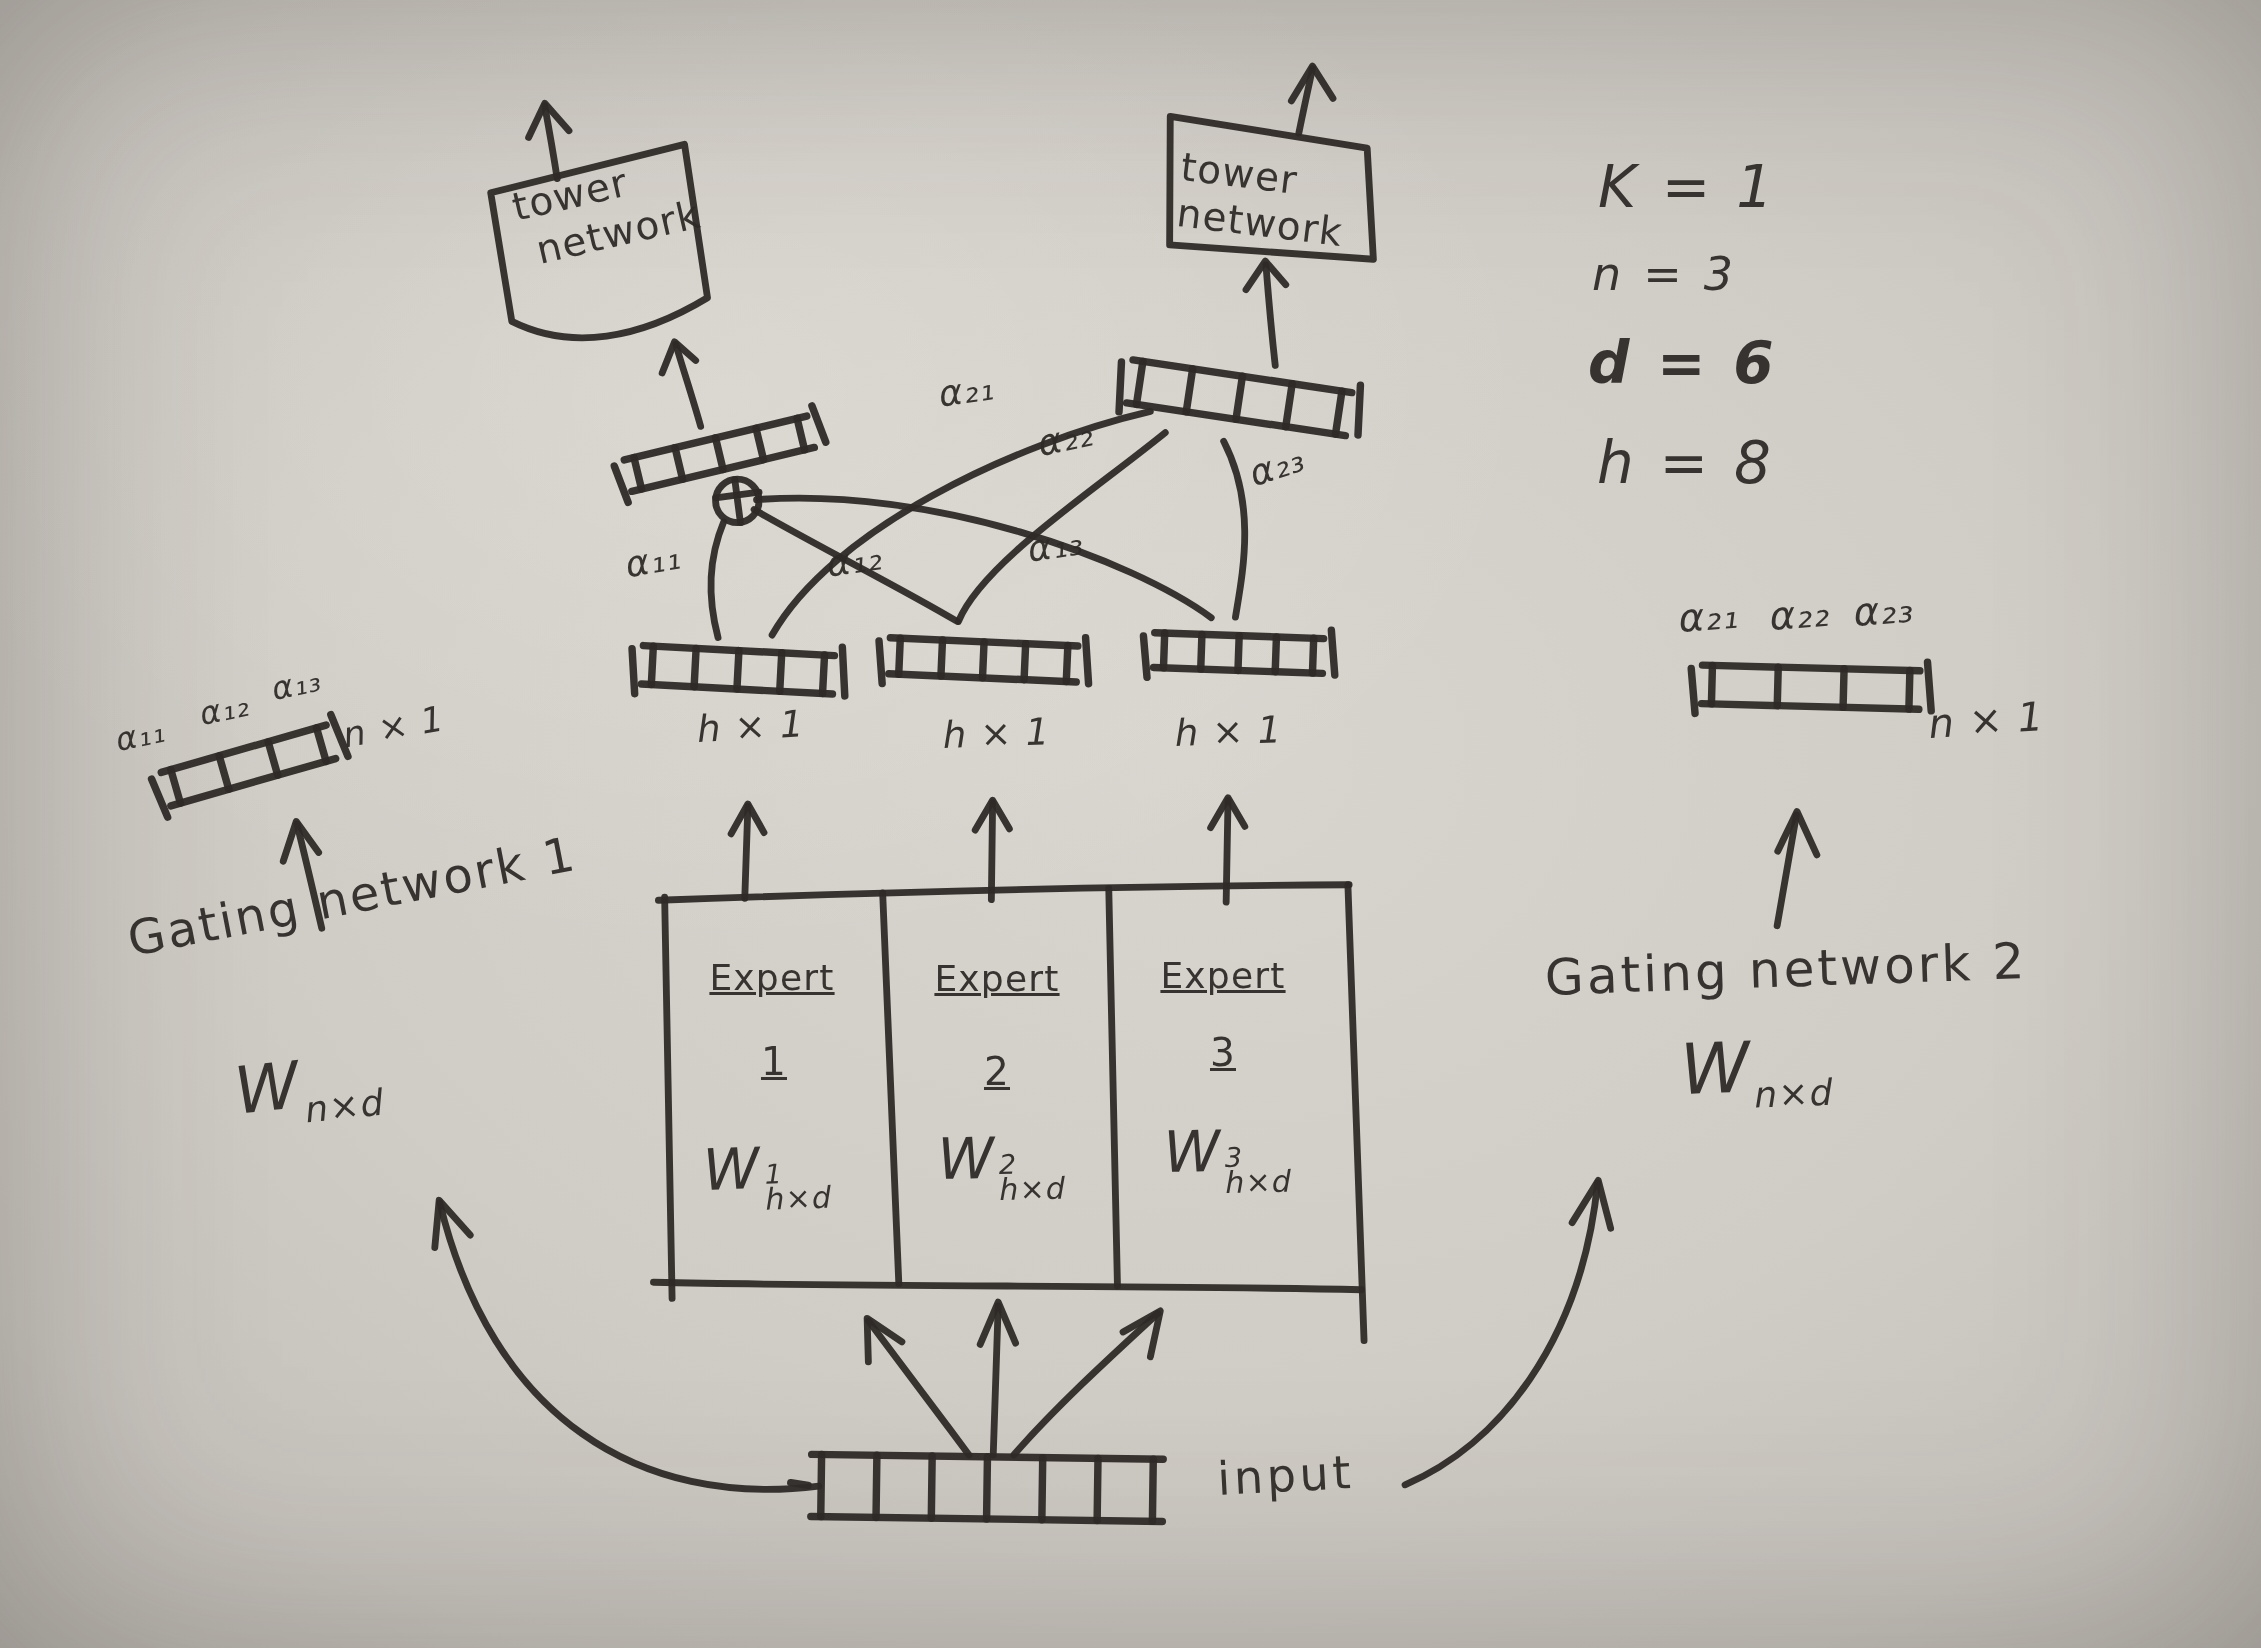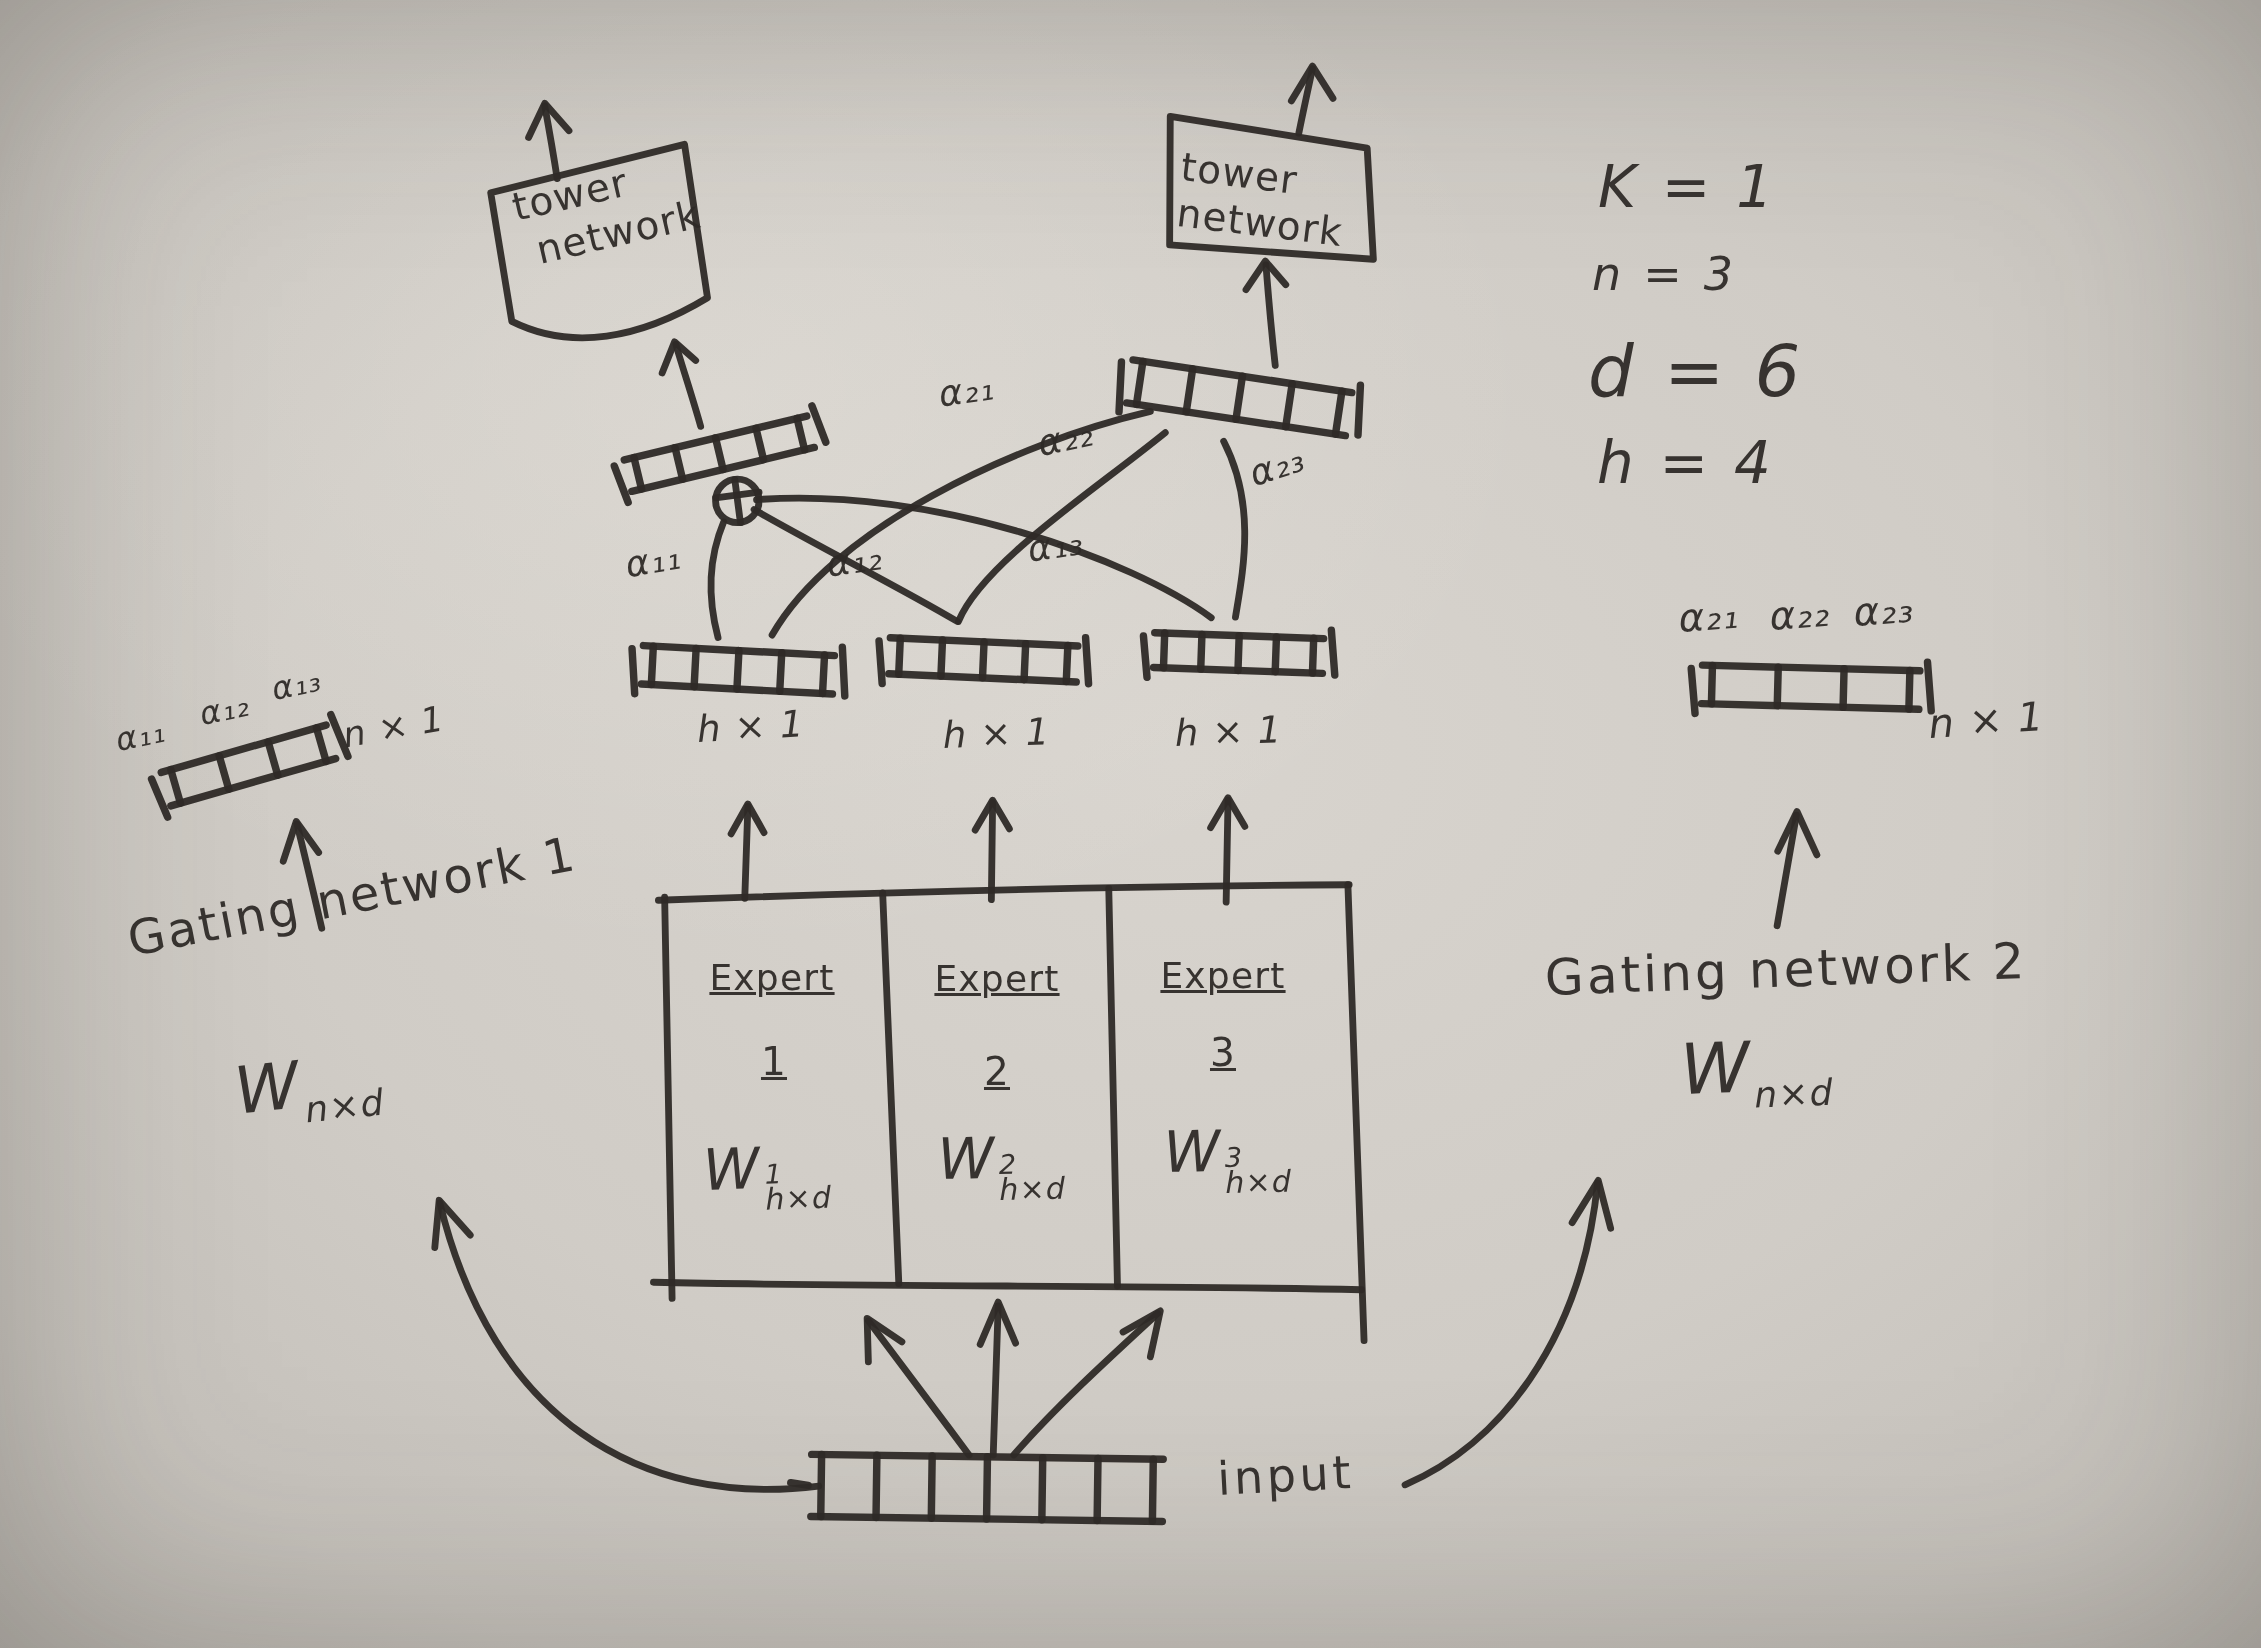--- a/index.html
+++ b/index.html
@@ -213,22 +213,22 @@
 </svg>
 
 <div class="lbl" style="left:508px;top:186px;font-size:39px;transform:rotate(-13deg);">tower</div>
 <div class="lbl" style="left:532px;top:229px;font-size:39px;transform:rotate(-13deg);">network</div>
 
 <div class="lbl" style="left:1184px;top:144px;font-size:39px;transform:rotate(7deg);">tower</div>
 <div class="lbl" style="left:1180px;top:190px;font-size:39px;transform:rotate(7deg);">network</div>
 
 <div class="lbl math" style="left:1598px;top:153px;font-size:58px;letter-spacing:3.7px;">K = 1</div>
 <div class="lbl math" style="left:1592px;top:247px;font-size:46px;letter-spacing:3.7px;">n = 3</div>
-<div class="lbl math" style="left:1588px;top:329px;font-size:72px;letter-spacing:3.7px;">d = 6</div>
-<div class="lbl math" style="left:1597px;top:429px;font-size:58px;letter-spacing:3.7px;">h = 4</div>
+<div class="lbl math" style="left:1588px;top:329px;font-size:58px;letter-spacing:3.7px;font-weight:bold;">d = 6</div>
+<div class="lbl math" style="left:1597px;top:429px;font-size:58px;letter-spacing:3.7px;">h = 8</div>
 
 <div class="lbl math" style="left:622px;top:545px;font-size:36px;transform:rotate(-10deg);">α₁₁</div>
 <div class="lbl math" style="left:824px;top:544px;font-size:36px;transform:rotate(-8deg);">α₁₂</div>
 <div class="lbl math" style="left:1025px;top:529px;font-size:36px;transform:rotate(-8deg);">α₁₃</div>
 <div class="lbl math" style="left:936px;top:374px;font-size:36px;transform:rotate(-8deg);">α₂₁</div>
 <div class="lbl math" style="left:1034px;top:424px;font-size:36px;transform:rotate(-12deg);">α₂₂</div>
 <div class="lbl math" style="left:1244px;top:455px;font-size:36px;transform:rotate(-18deg);">α₂₃</div>
 
 <div class="lbl math" style="left:696px;top:708px;font-size:37px;transform:rotate(-3deg);">h × 1</div>
 <div class="lbl math" style="left:942px;top:714px;font-size:37px;transform:rotate(-2deg);">h × 1</div>

